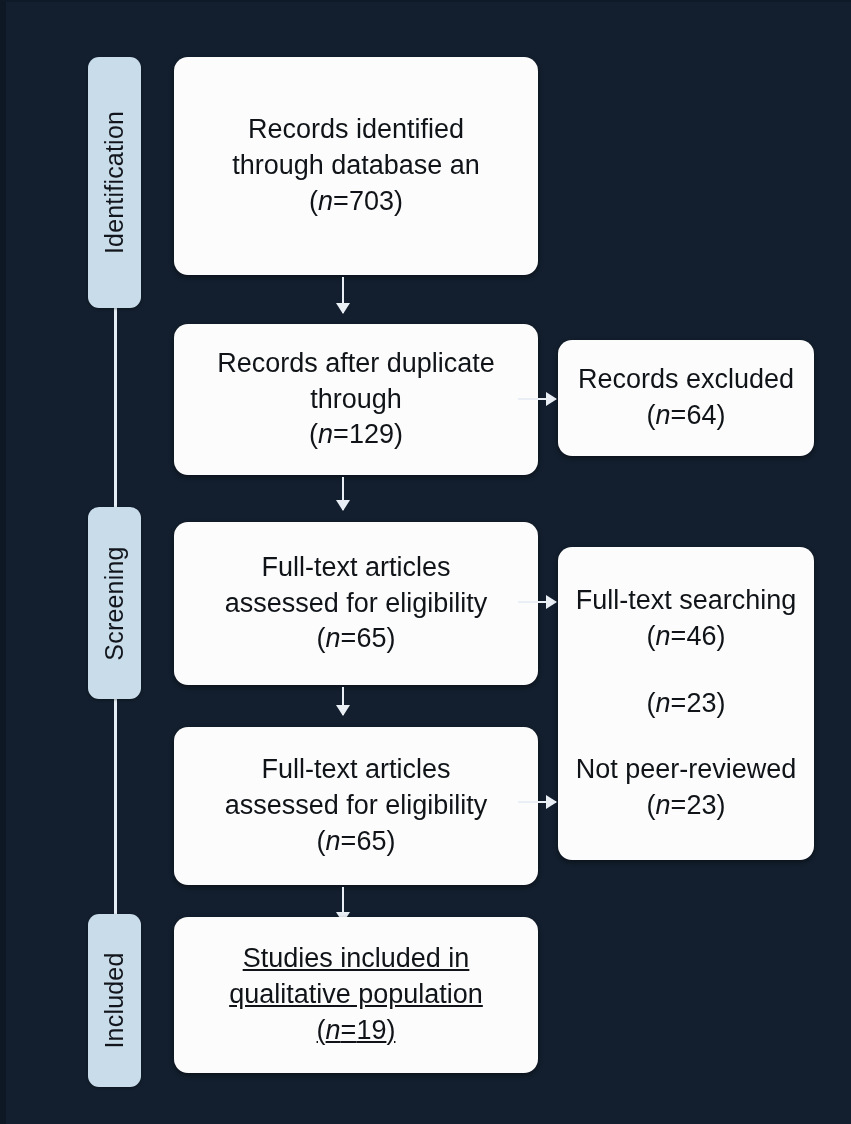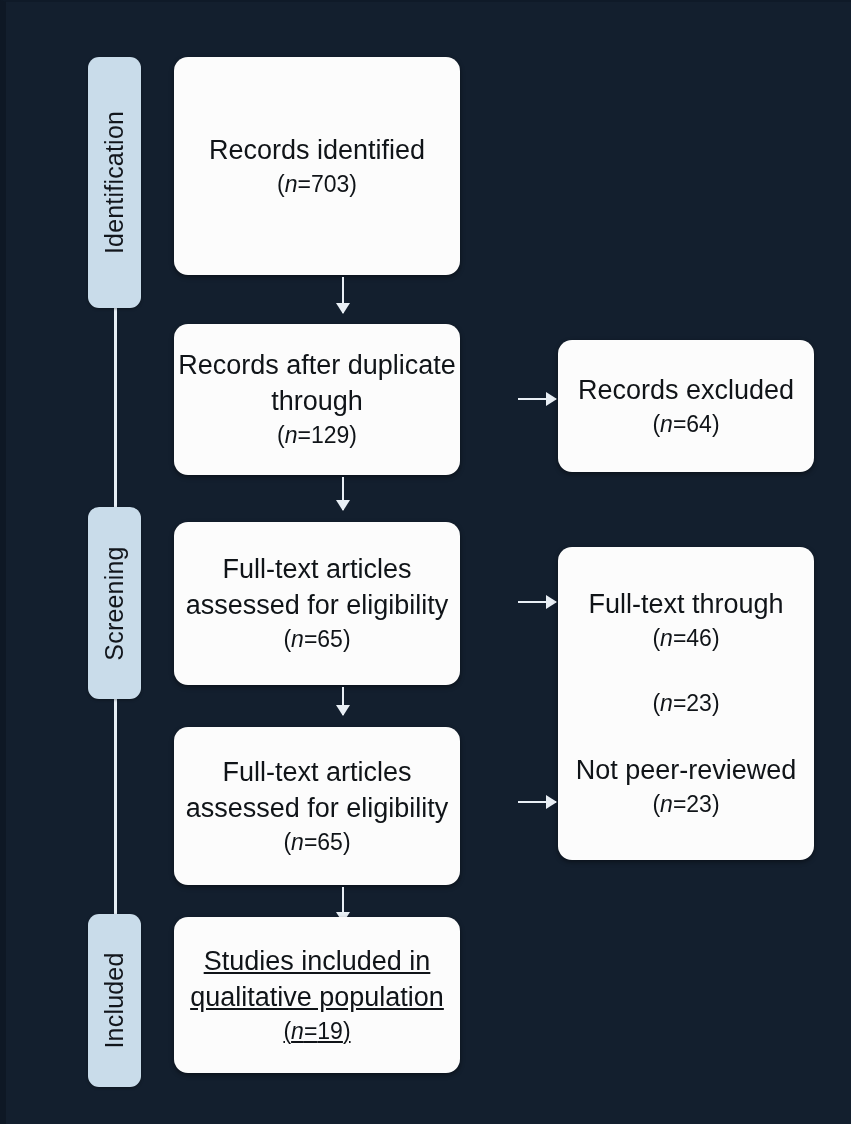--- a/index.html
+++ b/index.html
@@ -65,37 +65,37 @@
     color: #101418;
     box-sizing: border-box;
     padding: 6px 14px;
   }
   .flow-box .line {
     font-size: 27px;
     line-height: 1.33;
     white-space: nowrap;
   }
   .flow-box .count {
-    font-size: 23px;
+    font-size: 27px;
     line-height: 1.33;
     white-space: nowrap;
   }
   .count i { font-style: italic; }
 
   
-  .col-main { left: 168px; width: 286px; }
+  .col-main { left: 168px; width: 364px; }
   #box-identified  { top: 55px;  height: 218px; }
   #box-duplicates  { top: 322px; height: 151px; }
   #box-eligibility-1 { top: 520px; height: 163px; }
   #box-eligibility-2 { top: 725px; height: 158px; }
   #box-included    { top: 915px; height: 156px; text-decoration: underline; }
 
   
   .col-right { left: 552px; width: 256px; }
-  #box-records-excluded { top: 338px; height: 132px; }
+  #box-records-excluded { top: 338px; height: 116px; }
   #box-fulltext-excluded {
     top: 545px;
     height: 313px;
     justify-content: space-evenly;
   }
   #box-fulltext-excluded .group { margin: 0; }
 
   
   .arrow-v {
     position: absolute;
@@ -149,20 +149,21 @@
   </div>
   <div class="stage-tab" id="tab-screening">
     <span>Screening</span>
   </div>
   <div class="stage-tab" id="tab-included">
     <span>Included</span>
   </div>
 
   <div class="flow-box col-main" id="box-identified">
     <div class="line">Records identified</div>
+    <div class="line">through database an</div>
     <div class="count"><span>(</span><i>n</i><span>=</span><span>703</span><span>)</span></div>
   </div>
 
   <div class="arrow-v" id="arrow-v-1"></div>
 
   <div class="flow-box col-main" id="box-duplicates">
     <div class="line">Records after duplicate</div>
     <div class="line">through</div>
     <div class="count"><span>(</span><i>n</i><span>=</span><span>129</span><span>)</span></div>
   </div>
@@ -179,21 +180,21 @@
   <div class="flow-box col-main" id="box-eligibility-1">
     <div class="line">Full-text articles</div>
     <div class="line">assessed for eligibility</div>
     <div class="count"><span>(</span><i>n</i><span>=</span><span>65</span><span>)</span></div>
   </div>
 
   <div class="arrow-h" id="arrow-h-2"></div>
 
   <div class="flow-box col-right" id="box-fulltext-excluded">
     <div class="group">
-      <div class="line">Full-text through</div>
+      <div class="line">Full-text searching</div>
       <div class="count"><span>(</span><i>n</i><span>=</span><span>46</span><span>)</span></div>
     </div>
     <div class="group">
       <div class="count"><span>(</span><i>n</i><span>=</span><span>23</span><span>)</span></div>
     </div>
     <div class="group">
       <div class="line">Not peer-reviewed</div>
       <div class="count"><span>(</span><i>n</i><span>=</span><span>23</span><span>)</span></div>
     </div>
   </div>

